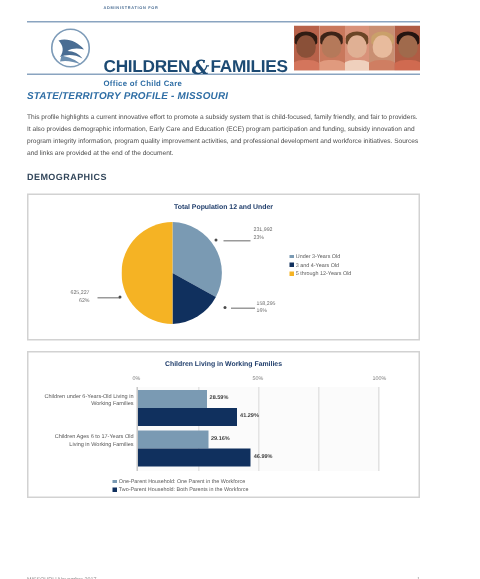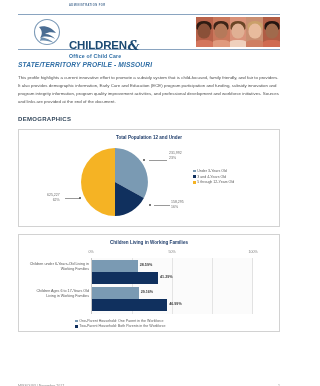--- a/index.html
+++ b/index.html
@@ -319,20 +319,21 @@
         <path d="M7 10 C13 8, 20 11, 24 16 C20 15, 16 15, 13 17 C17 17, 21 19, 23 22 C18 19, 12 19, 8 21 C11 17, 10 13, 7 10 Z" fill="#4a6d93"></path>
         <path d="M9 20 C14 21, 19 23, 22 26 C17 24, 12 23, 8 24 Z" fill="#6d8fb0"></path>
       </svg>
     </div>
 
     <div class="logo-text">
       <div class="admin-for">ADMINISTRATION FOR</div>
       <div class="acf-title">
         <span>CHILDREN</span>
         <span class="acf-amp">&amp;</span>
+        <span>FAMILIES</span>
       </div>
       <div class="occ-sub">Office of Child Care</div>
     </div>
 
     <div class="kids-photo">
       <div class="kid" style="background:#b8624a">
         <span class="hair" style="background:#2f1b12"></span>
         <span class="face" style="background:#8a5038"></span>
         <span class="body" style="background:#d4755c"></span>
       </div>

